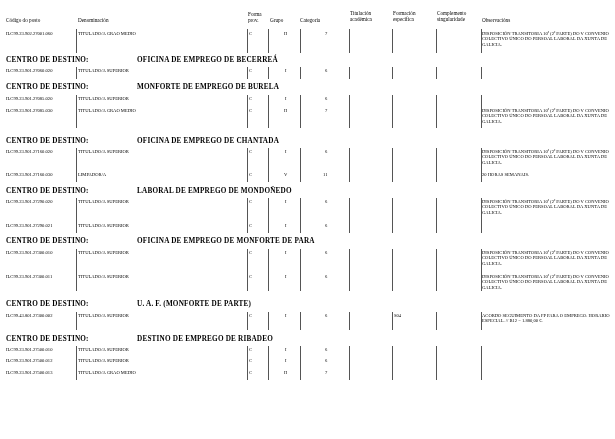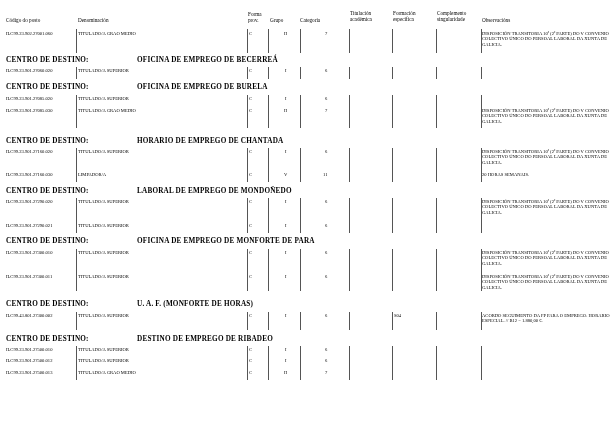--- a/index.html
+++ b/index.html
@@ -65,21 +65,21 @@
     <div class="vline" style="left:300px;top:67px;height:12px;"></div>
     <div class="cell" style="left:325px;top:68px;">6</div>
     <div class="vline" style="left:349px;top:67px;height:12px;"></div>
     <div class="vline" style="left:392px;top:67px;height:12px;"></div>
     <div class="vline" style="left:436px;top:67px;height:12px;"></div>
     <div class="vline" style="left:481px;top:67px;height:12px;"></div>
   </div>
 
   <div class="section" style="top:83px;">
     <span class="lbl">CENTRO DE DESTINO:</span>
-    <span class="name">OFICINA DE EMPREGO DE BURELA</span>
+    <span class="name">MONFORTE DE EMPREGO DE BURELA</span>
   </div>
   <div>
     <div class="cell" style="left:6px;top:96px;">ILC99.23.901.27085.020</div>
     <div class="cell" style="left:78px;top:96px;">TITULADO/A SUPERIOR</div>
     <div class="cell" style="left:249px;top:96px;">C</div>
     <div class="cell" style="left:285px;top:96px;">I</div>
     <div class="cell" style="left:325px;top:96px;">6</div>
   </div>
   <div>
     <div class="cell" style="left:6px;top:108px;">ILC99.23.901.27085.030</div>
@@ -93,21 +93,21 @@
   <div class="vline" style="left:247px;top:95px;height:33px;"></div>
   <div class="vline" style="left:268px;top:95px;height:33px;"></div>
   <div class="vline" style="left:300px;top:95px;height:33px;"></div>
   <div class="vline" style="left:349px;top:95px;height:33px;"></div>
   <div class="vline" style="left:392px;top:95px;height:33px;"></div>
   <div class="vline" style="left:436px;top:95px;height:33px;"></div>
   <div class="vline" style="left:481px;top:95px;height:33px;"></div>
 
   <div class="section" style="top:137px;">
     <span class="lbl">CENTRO DE DESTINO:</span>
-    <span class="name">HORARIO DE EMPREGO DE CHANTADA</span>
+    <span class="name">OFICINA DE EMPREGO DE CHANTADA</span>
   </div>
   <div>
     <div class="cell" style="left:6px;top:149px;">ILC99.23.901.27160.020</div>
     <div class="cell" style="left:78px;top:149px;">TITULADO/A SUPERIOR</div>
     <div class="cell" style="left:249px;top:149px;">C</div>
     <div class="cell" style="left:285px;top:149px;">I</div>
     <div class="cell" style="left:325px;top:149px;">6</div>
     <div class="cell obs" style="left:482px;top:149px;">DISPOSICIÓN TRANSITORIA 10ª (2ª PARTE) DO V CONVENIO COLECTIVO ÚNICO DO PERSOAL LABORAL DA XUNTA DE GALICIA.</div>
   </div>
   <div>
@@ -179,21 +179,21 @@
   <div class="vline" style="left:247px;top:249px;height:42px;"></div>
   <div class="vline" style="left:268px;top:249px;height:42px;"></div>
   <div class="vline" style="left:300px;top:249px;height:42px;"></div>
   <div class="vline" style="left:349px;top:249px;height:42px;"></div>
   <div class="vline" style="left:392px;top:249px;height:42px;"></div>
   <div class="vline" style="left:436px;top:249px;height:42px;"></div>
   <div class="vline" style="left:481px;top:249px;height:42px;"></div>
 
   <div class="section" style="top:300px;">
     <span class="lbl">CENTRO DE DESTINO:</span>
-    <span class="name">U. A. F. (MONFORTE DE HORAS)</span>
+    <span class="name">U. A. F. (MONFORTE DE PARTE)</span>
   </div>
   <div>
     <div class="cell" style="left:6px;top:313px;">ILC99.43.801.27300.002</div>
     <div class="cell" style="left:78px;top:313px;">TITULADO/A SUPERIOR</div>
     <div class="cell" style="left:249px;top:313px;">C</div>
     <div class="cell" style="left:285px;top:313px;">I</div>
     <div class="cell" style="left:325px;top:313px;">6</div>
     <div class="cell" style="left:394px;top:313px;">S04</div>
     <div class="cell obs" style="left:482px;top:313px;width:134px;">ACORDO SEGUIMENTO DA FP PARA O EMPREGO. HORARIO ESPECIAL. // B12 = 1.880,00 €.</div>
   </div>

